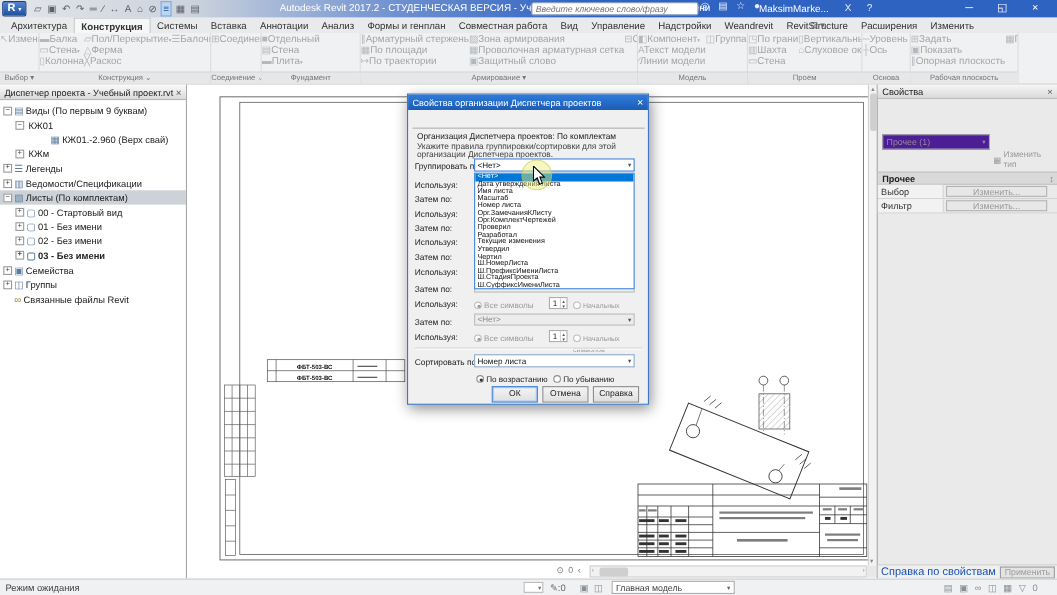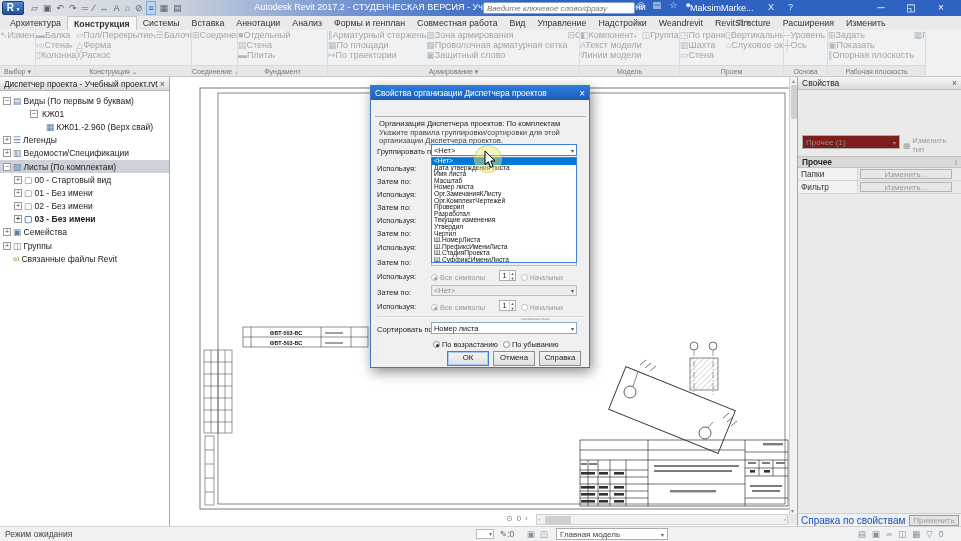--- a/index.html
+++ b/index.html
@@ -64,21 +64,21 @@
   #grip{position:absolute;left:618px;top:437px;width:9px;height:11px;background:#e8e8e8}
 
   
   #props{left:797px;top:77px;width:164px;height:449px;background:#eaeaea;border-left:1px solid #a9a9a9}
   #pheader{height:13px;background:linear-gradient(#f6f6f6,#dadada);border-bottom:1px solid #bdbdbd;display:flex;align-items:center;padding:0 4px;font-size:8.5px}
   #pheader .x{margin-left:auto;color:#555}
   #typesel{position:absolute;left:4px;top:16px;width:153px;height:40px;background:#fff;border:1px solid #a6a6a6;display:flex}
   #typesel .img{width:38px;border-right:1px solid #c9c9c9;background:#fff}
   #typesel .tx{padding:6px 3px;font-size:8.3px;color:#333;line-height:10px}
   #typesel .arr{margin-left:auto;align-self:center;color:#666;font-size:7px;padding-right:2px}
-  #typefilter{position:absolute;left:4px;top:58px;width:98px;height:14px;background:#7f1d1d;border:1px solid #ababab;color:#8e8e8e;font-size:8px;display:flex;align-items:center;padding:0 3px}
+  #typefilter{position:absolute;left:4px;top:45px;width:98px;height:14px;background:#4c1d95;border:1px solid #ababab;color:#8e8e8e;font-size:8px;display:flex;align-items:center;padding:0 3px}
   #typefilter .arr{margin-left:auto;font-size:6px}
   #edittype{position:absolute;left:105px;top:61px;width:52px;height:14px;color:#9a9a9a;font-size:7.6px;display:flex;align-items:center;gap:2px}
   #psection{position:absolute;left:0;top:79px;width:164px;height:12px;background:#d9d9d9;border-top:1px solid #c2c2c2;border-bottom:1px solid #c2c2c2;font-weight:bold;font-size:8.3px;display:flex;align-items:center;padding:0 4px}
   #psection .gg{margin-left:auto;color:#777;font-weight:normal}
   #prows{position:absolute;left:0;top:91px;width:164px}
   .prow{height:13px;display:flex;border-bottom:1px solid #d4d4d4}
   .prow .lab{width:60px;background:#f2f2f2;border-right:1px solid #d4d4d4;font-size:8.3px;padding:1px 3px;color:#333}
   .prow .btn2{flex:1;margin:1px 10px 1px 2px;background:#e7e7e7;border:1px solid #b3b3b3;color:#9a9a9a;font-size:8px;text-align:center;line-height:9px}
   #pbottom{position:absolute;left:0px;top:436px;width:164px;height:13px;background:#f0f0f0;border-top:1px solid #cfcfcf;display:flex;align-items:center;padding:0 3px}
   #helplink{color:#1550b4;font-size:10px;white-space:nowrap}
@@ -354,29 +354,34 @@
       <span>Диспетчер проекта - Учебный проект.rvt</span>
       <span class="x">×</span>
     </div>
   <div id="tree">
 
   <div class="trow" style="padding-left: 3px;">
         <span class="exp">−</span>
         <span class="ig">▤</span>
         <span>Виды (По первым 9 буквам)</span>
       </div>
-      <div class="trow" style="padding-left: 30px; align-items: center;">
+      <div class="trow" style="padding-left: 14px; align-items: center;">
         <span class="exp">−</span>
         <span class="ig"></span>
         <span>КЖ01</span>
       </div>
       <div class="trow" style="padding-left: 36px;">
         <span class="exp"></span>
         <span class="ig">▦</span>
         <span>КЖ01.-2.960 (Верх свай)</span>
+      </div>
+      <div class="trow" style="padding-left: 14px;">
+        <span class="exp">+</span>
+        <span class="ig"></span>
+        <span>КЖм</span>
       </div>
       <div class="trow" style="padding-left: 3px;">
         <span class="exp">+</span>
         <span class="ig">☰</span>
         <span>Легенды</span>
       </div>
       <div class="trow" style="padding-left: 3px;">
         <span class="exp">+</span>
         <span class="ig">▥</span>
         <span>Ведомости/Спецификации</span>
@@ -569,21 +574,21 @@
       <span>▦</span>
       <span>Изменить тип</span>
     </div>
   <div id="psection">
       <span>Прочее</span>
       <span class="gg">↕</span>
     </div>
   <div id="prows">
 
   <div class="prow">
-        <div class="lab">Папки</div>
+        <div class="lab">Выбор</div>
         <div class="btn2">Изменить...</div>
       </div>
       <div class="prow">
         <div class="lab">Фильтр</div>
         <div class="btn2">Изменить...</div>
       </div>
     </div>
   <div id="pbottom">
     <span id="helplink">Справка по свойствам</span>
     <span id="applybtn">Применить</span>

